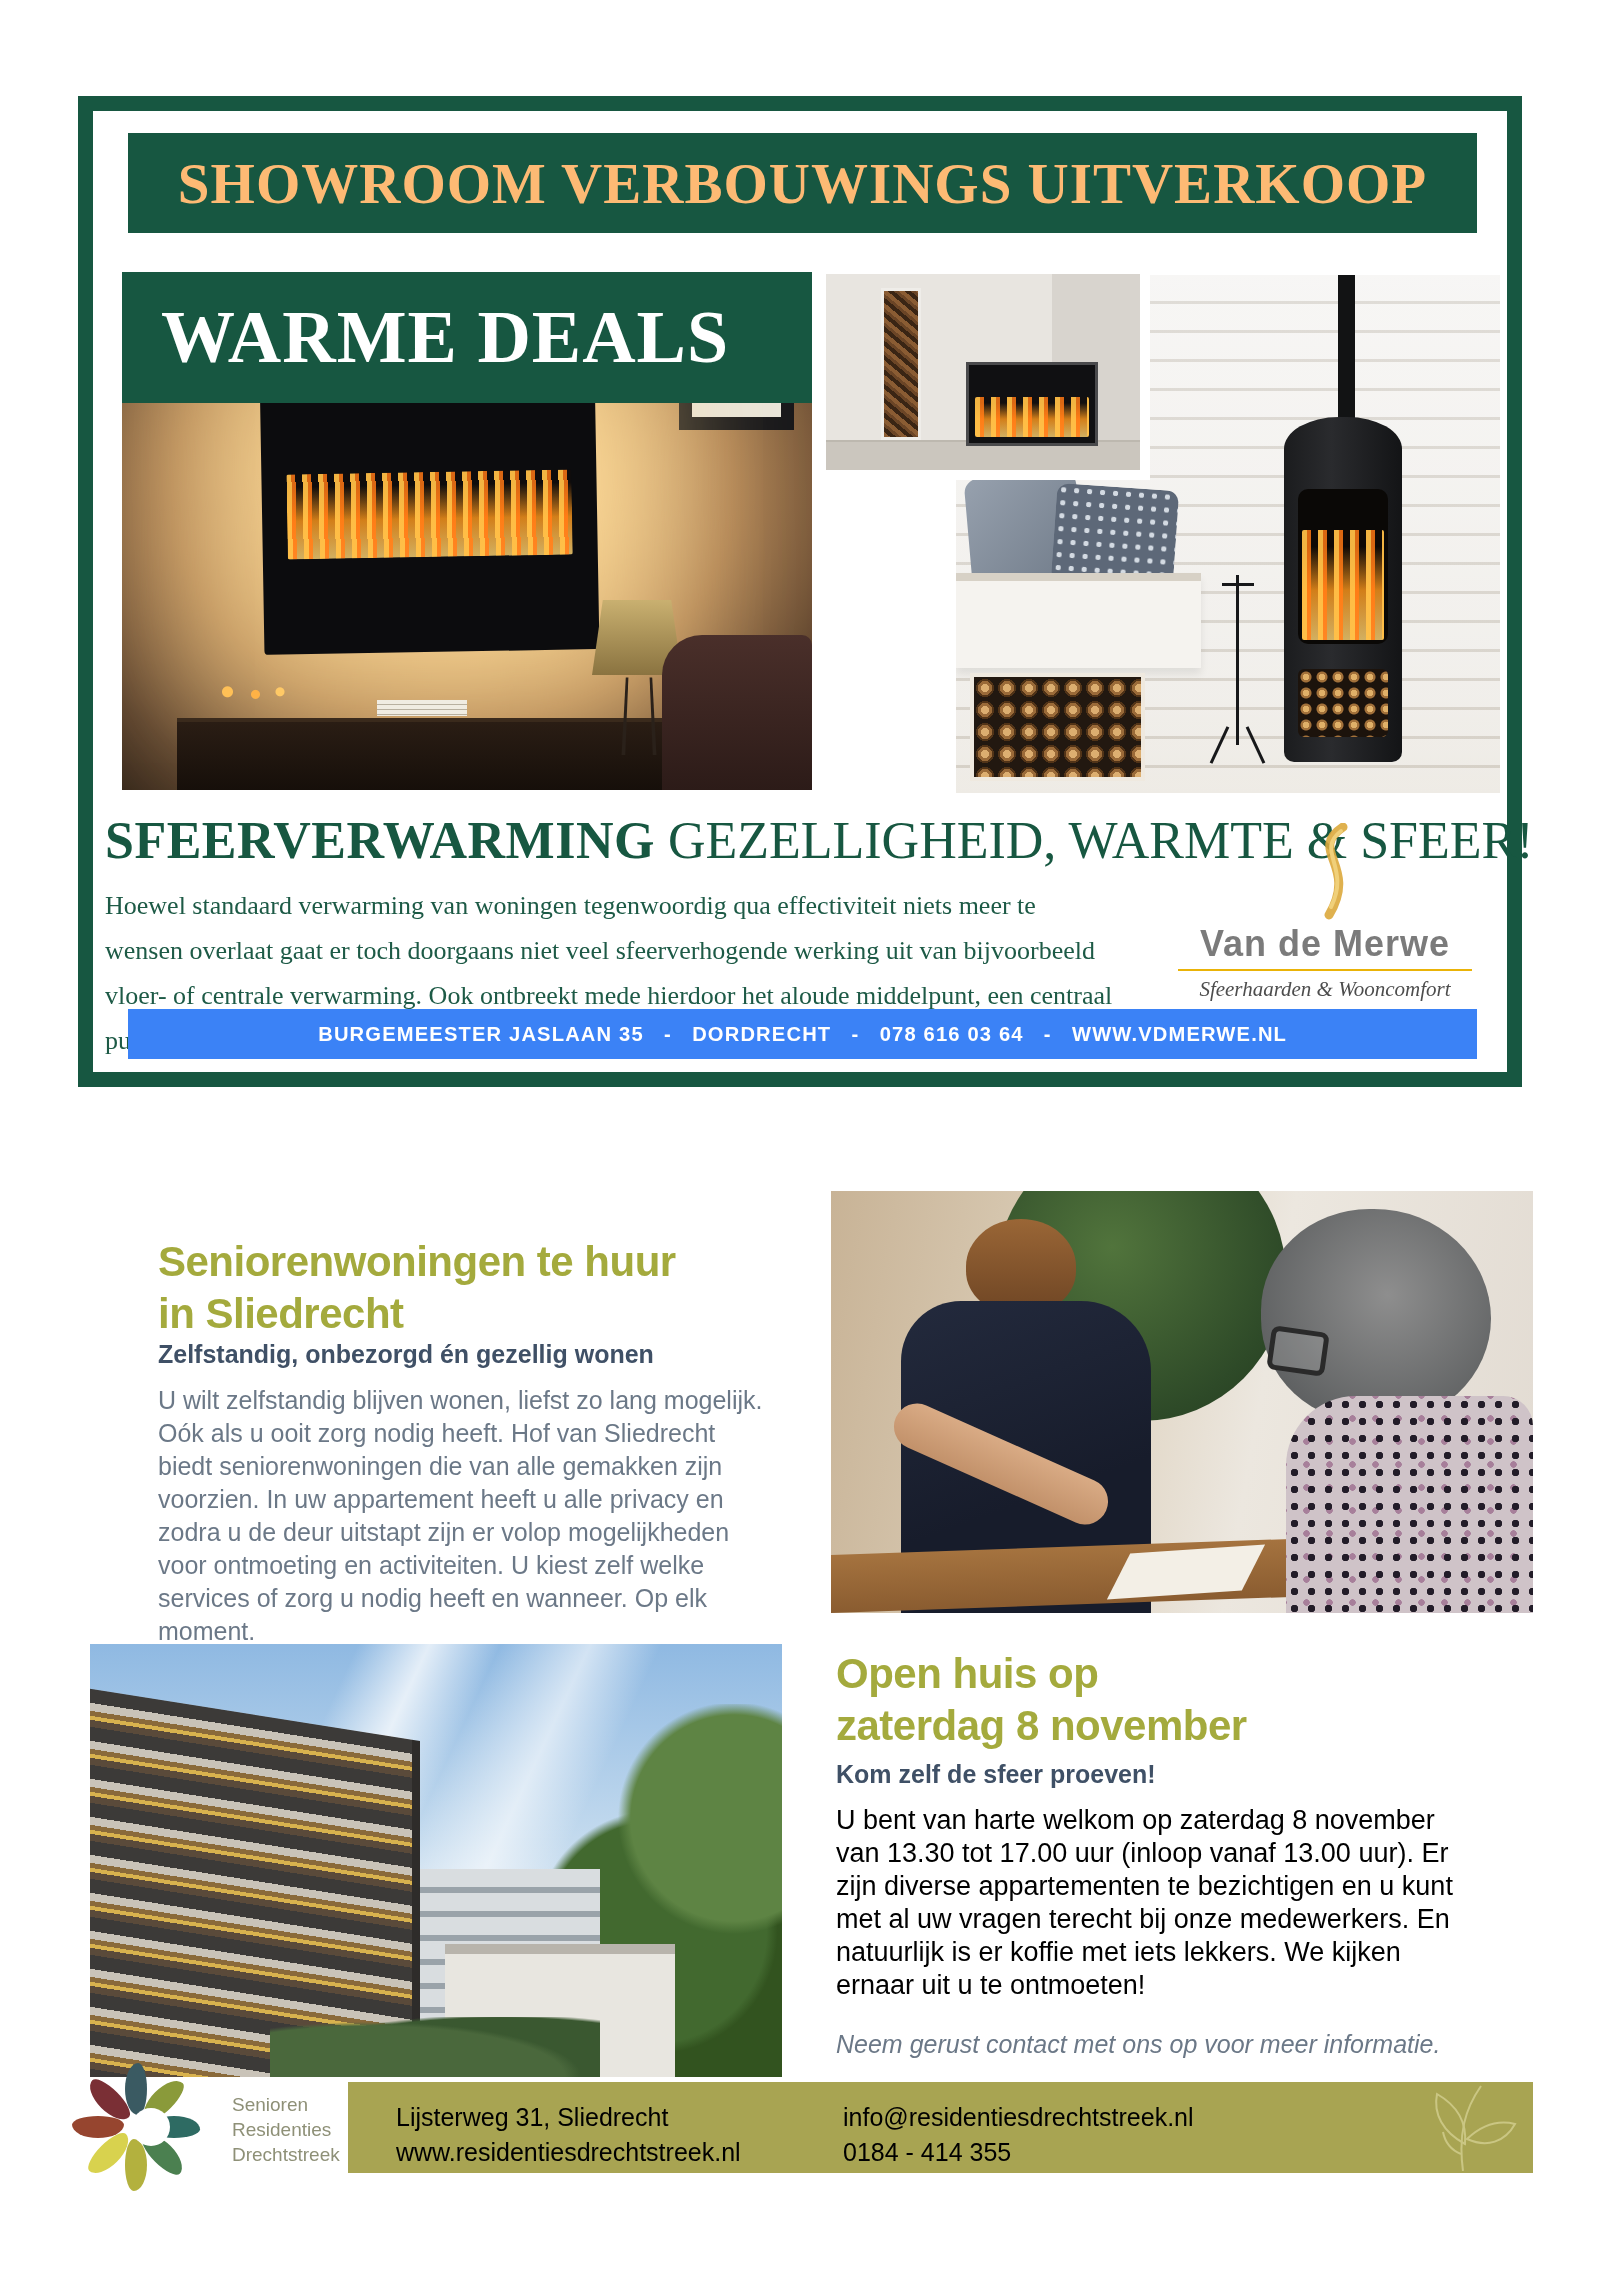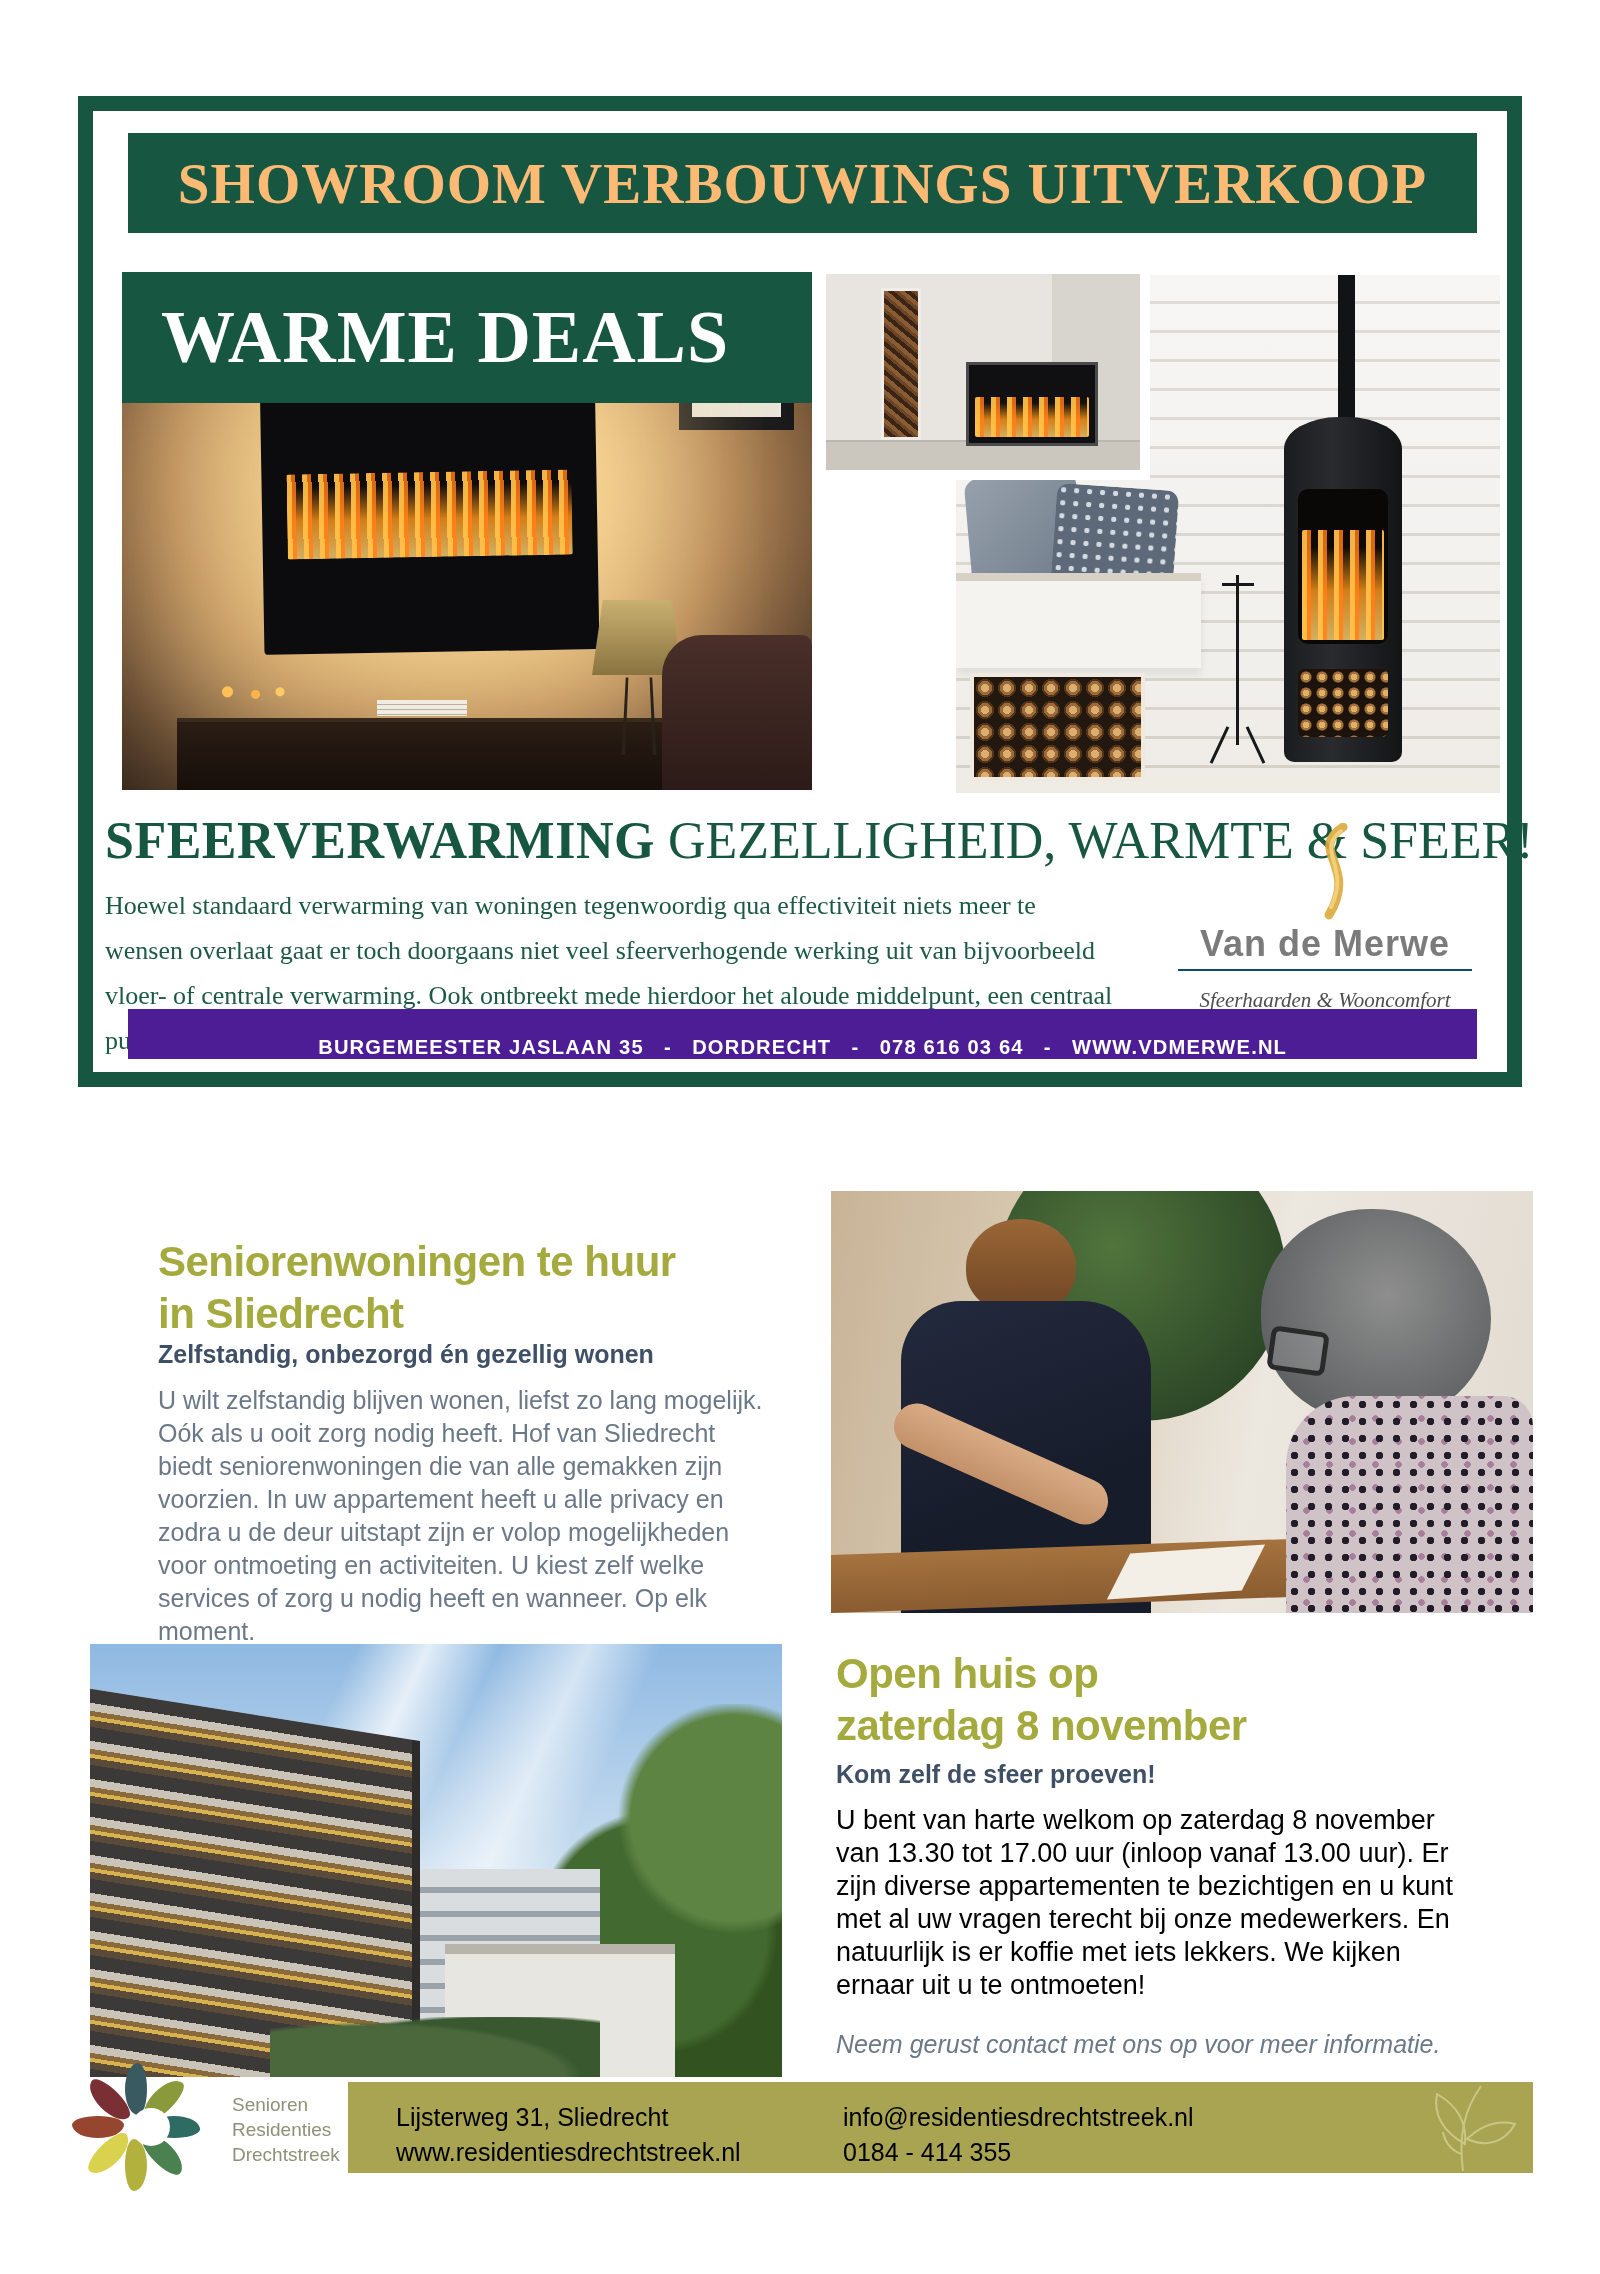--- a/index.html
+++ b/index.html
@@ -133,24 +133,24 @@
   .sfeer-heading { left:12px; top:700px; width:1400px; white-space:nowrap;
     font-family:"Liberation Serif", serif; color:#175741; font-size:52px; }
   .sfeer-heading b { font-weight:bold; letter-spacing:0.5px; }
   .sfeer-paragraph { left:12px; top:772px; width:1015px;
     font-family:"Liberation Serif", serif; color:#1d5a46; font-size:26px; line-height:45px; }
   .vdm-logo { left:1077px; top:726px; width:310px; height:170px; text-align:center; }
   .vdm-flame { position:absolute; left:115px; top:-14px; width:80px; height:100px; }
   .vdm-name { position:absolute; top:86px; left:0; width:100%;
     color:#7b7b7b; font-weight:bold; font-size:36px; letter-spacing:1px; }
   .vdm-tagline { position:absolute; top:132px; left:8px; width:294px;
-    border-top:2px solid #0c4a6e; padding-top:17px;
+    border-top:2px solid #eab308; padding-top:6px;
     font-family:"Liberation Serif", serif; font-style:italic; color:#4d4d4d; font-size:21px; }
   .ad1-addressbar { left:35px; top:898px; width:1349px; height:50px;
-    background:#4c1d95; display:flex; align-items:flex-end; justify-content:center; }
+    background:#3b82f6; display:flex; align-items:center; justify-content:center; }
   .ad1-addressbar span { color:#ffffff; font-weight:bold; font-size:21px;
     letter-spacing:1.2px; transform:scaleX(0.96); white-space:pre; }
 
   
   .ad2-title { left:158px; top:1236px; color:#a4aa3d; font-weight:bold;
     font-size:42px; line-height:52px; letter-spacing:-0.5px; }
   .ad2-subtitle { left:158px; top:1340px; color:#3f5066; font-weight:bold; font-size:25px; }
   .ad2-body { left:158px; top:1384px; width:612px; color:#6b7887; font-size:25px; line-height:33px; }
 
   .photo-women { left:831px; top:1191px; width:702px; height:422px;

